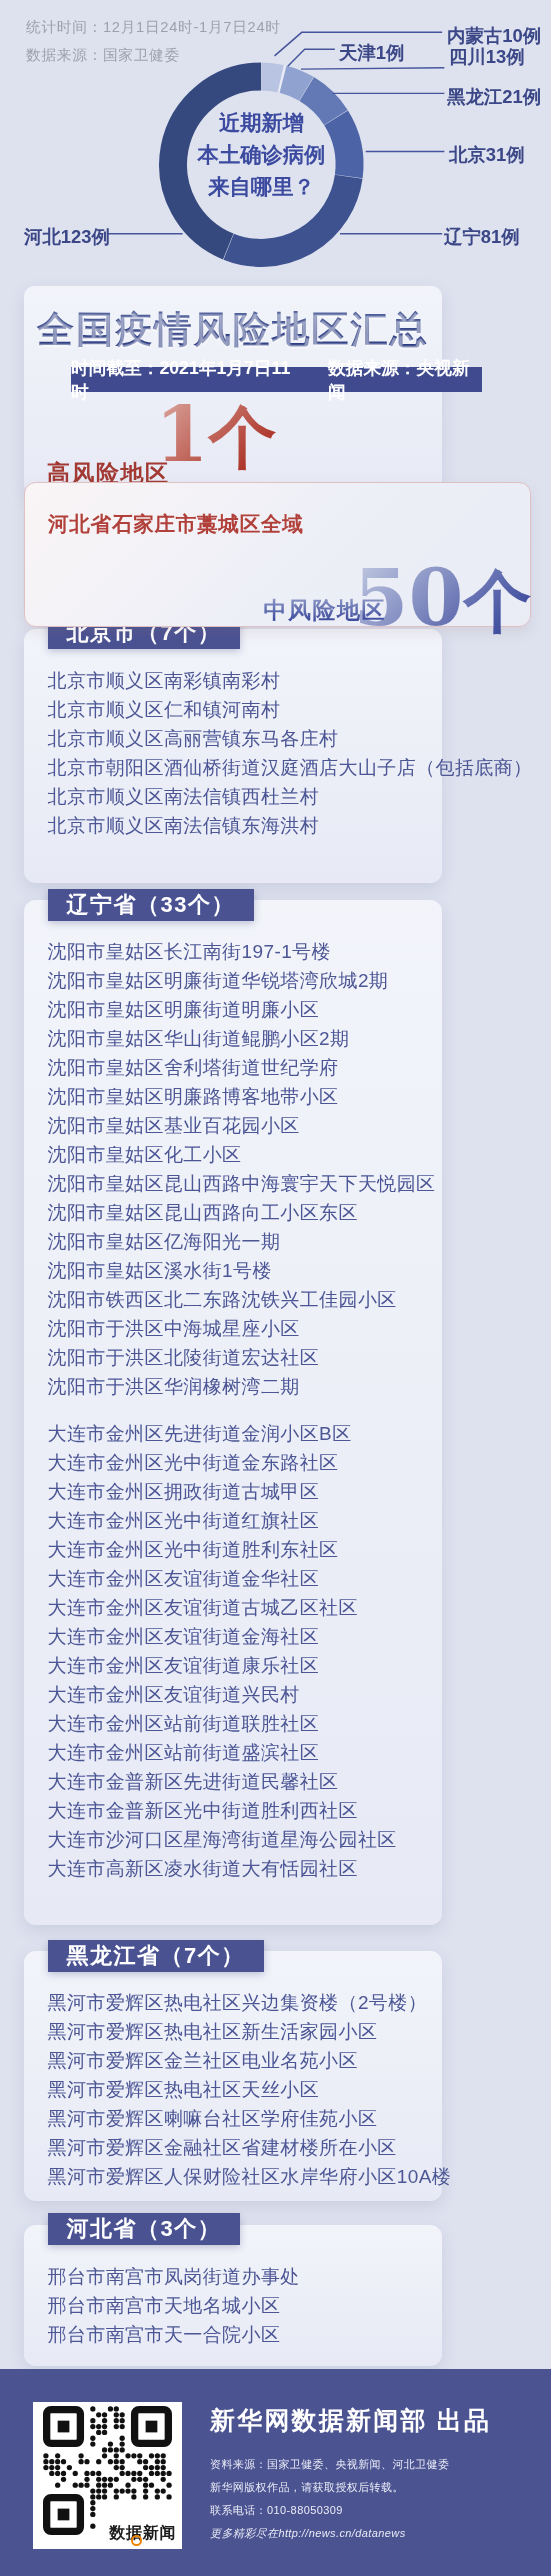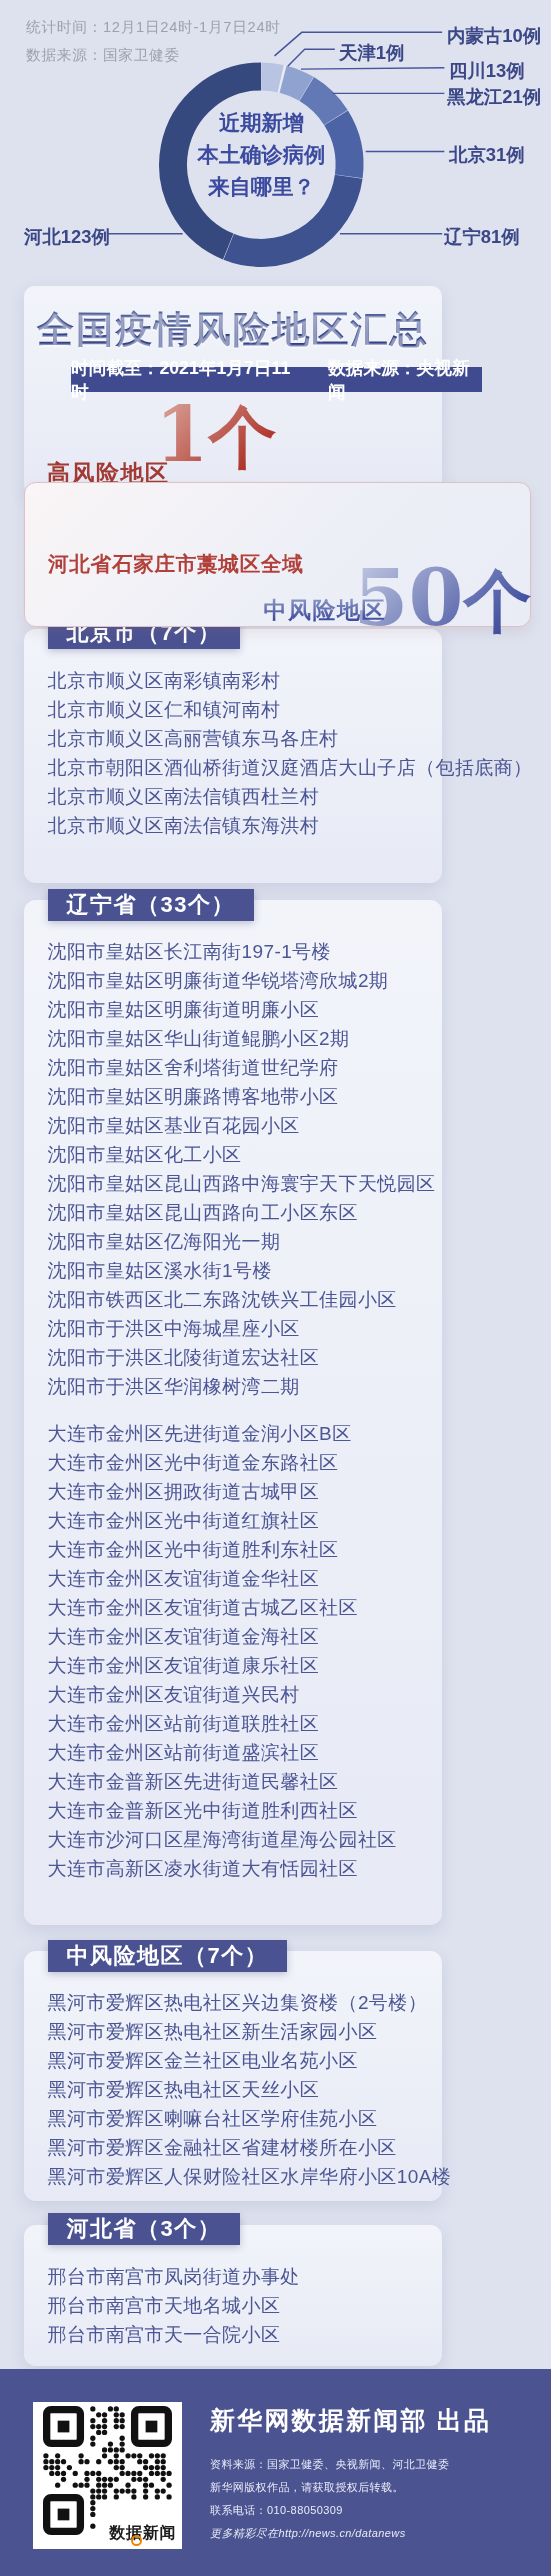--- a/index.html
+++ b/index.html
@@ -53,21 +53,21 @@
   }
   .unit-sm{font-size:68px;}
   
   .red-card{
     height:143px;margin-top:-11.8px;border-radius:11.8px;position:relative;z-index:5;
     width:505px;margin-left:24px;
     border:0.7px solid #dfc0c3;
     background:linear-gradient(135deg,#faf5f6 0%,#edeff7 55%,#e9ecf5 100%);
     box-shadow:0 5.9px 13.2px rgba(140,110,120,.14);
   }
-  .red-area{position:absolute;left:23px;top:26.5px;font-size:20.6px;font-weight:700;color:#b2403a;letter-spacing:0.7px;margin-top:40px;}
+  .red-area{position:absolute;left:23px;top:26.5px;font-size:20.6px;font-weight:700;color:#b2403a;letter-spacing:0.7px;}
   .mid-label{
     position:absolute;right:144px;bottom:0;z-index:2;
     font-size:23px;font-weight:700;letter-spacing:1.5px;
     background:linear-gradient(180deg,#97a2ca 0%,#3f4d9e 80%);
     -webkit-background-clip:text;background-clip:text;color:transparent;
   }
   .mid-num{
     position:absolute;right:-1.5px;bottom:-10.3px;z-index:1;line-height:1;
     font-size:79px;font-weight:700;
     background:linear-gradient(135deg,#c6cde4 0%,#414f9f 85%);
@@ -125,21 +125,21 @@
       <polyline points="248,318 145,318" stroke="#46549c" stroke-width="2" fill="none"></polyline>
     </svg>
   <div class="center-text">
     <div>近期新增</div>
     <div>本土确诊病例</div>
     <div>来自哪里？</div>
   </div>
   <div id="chart-labels">
       <div class="c-label" style="left: 447px; top: 23px;">内蒙古10例</div>
       <div class="c-label" style="left: 339px; top: 40px;">天津1例</div>
-      <div class="c-label" style="left: 449px; top: 58px;">四川13例</div>
+      <div class="c-label" style="left: 449px; top: 44px;">四川13例</div>
       <div class="c-label" style="left: 447px; top: 84px;">黑龙江21例</div>
       <div class="c-label" style="left: 449px; top: 142px;">北京31例</div>
       <div class="c-label" style="left: 444px; top: 224px;">辽宁81例</div>
       <div class="c-label" style="left: 24px; top: 224px;">河北123例</div>
     </div>
 </div>
 
 <div class="card main-card">
   <div class="main-title serif">全国疫情风险地区汇总</div>
   <div class="subtitle">
@@ -205,21 +205,21 @@
           <div class="item">大连市金州区站前街道联胜社区</div>
           <div class="item">大连市金州区站前街道盛滨社区</div>
           <div class="item">大连市金普新区先进街道民馨社区</div>
           <div class="item">大连市金普新区光中街道胜利西社区</div>
           <div class="item">大连市沙河口区星海湾街道星海公园社区</div>
           <div class="item">大连市高新区凌水街道大有恬园社区</div>
         </div>
       </div>
     </div>
     <div class="card section-card s2">
-      <div class="badge">中风险地区（7个）</div>
+      <div class="badge">黑龙江省（7个）</div>
       <div class="items">
         <div class="group">
           <div class="item">黑河市爱辉区热电社区兴边集资楼（2号楼）</div>
           <div class="item">黑河市爱辉区热电社区新生活家园小区</div>
           <div class="item">黑河市爱辉区金兰社区电业名苑小区</div>
           <div class="item">黑河市爱辉区热电社区天丝小区</div>
           <div class="item">黑河市爱辉区喇嘛台社区学府佳苑小区</div>
           <div class="item">黑河市爱辉区金融社区省建材楼所在小区</div>
           <div class="item">黑河市爱辉区人保财险社区水岸华府小区10A楼</div>
         </div>

